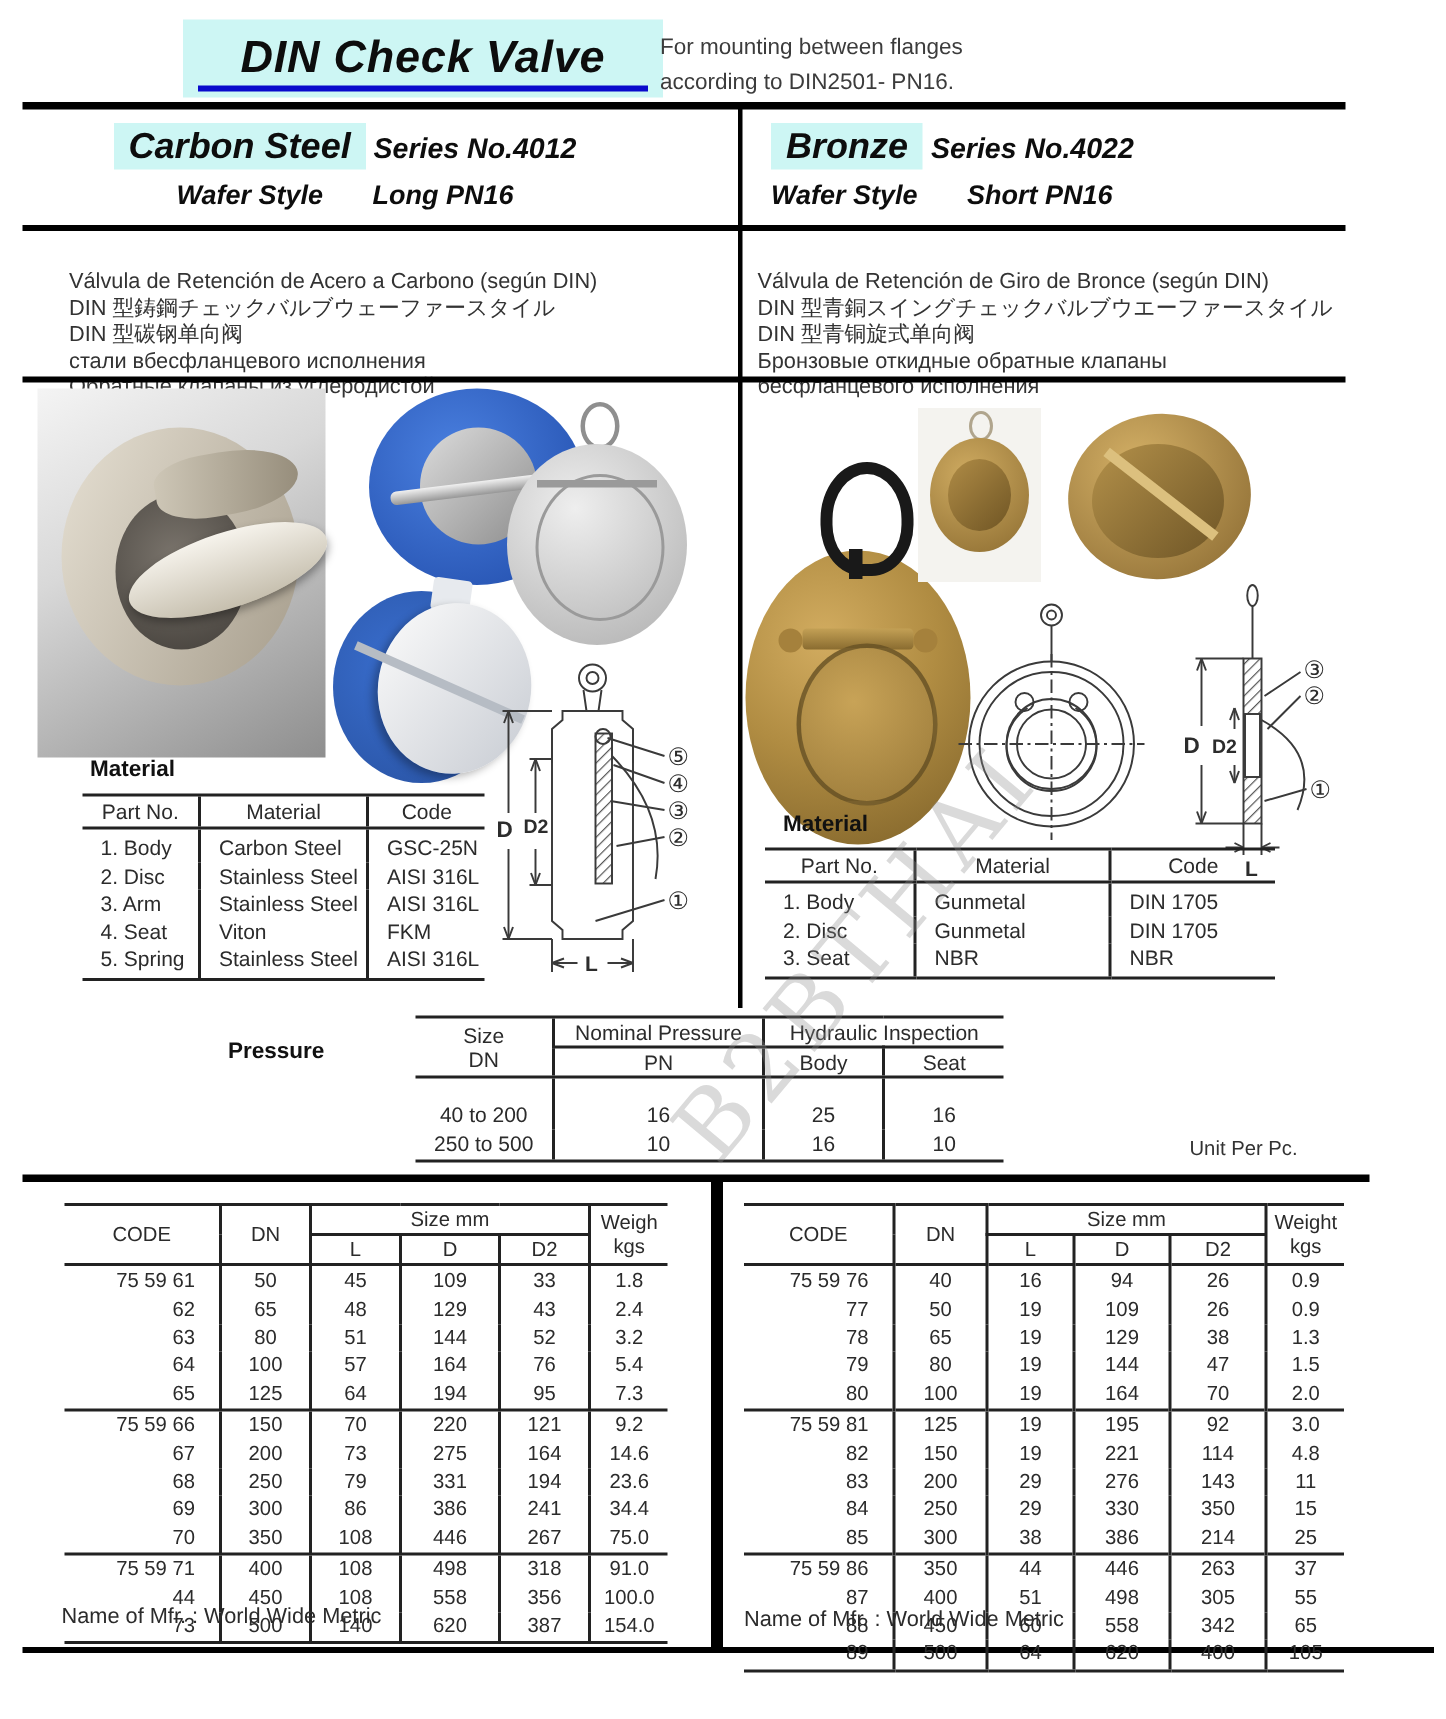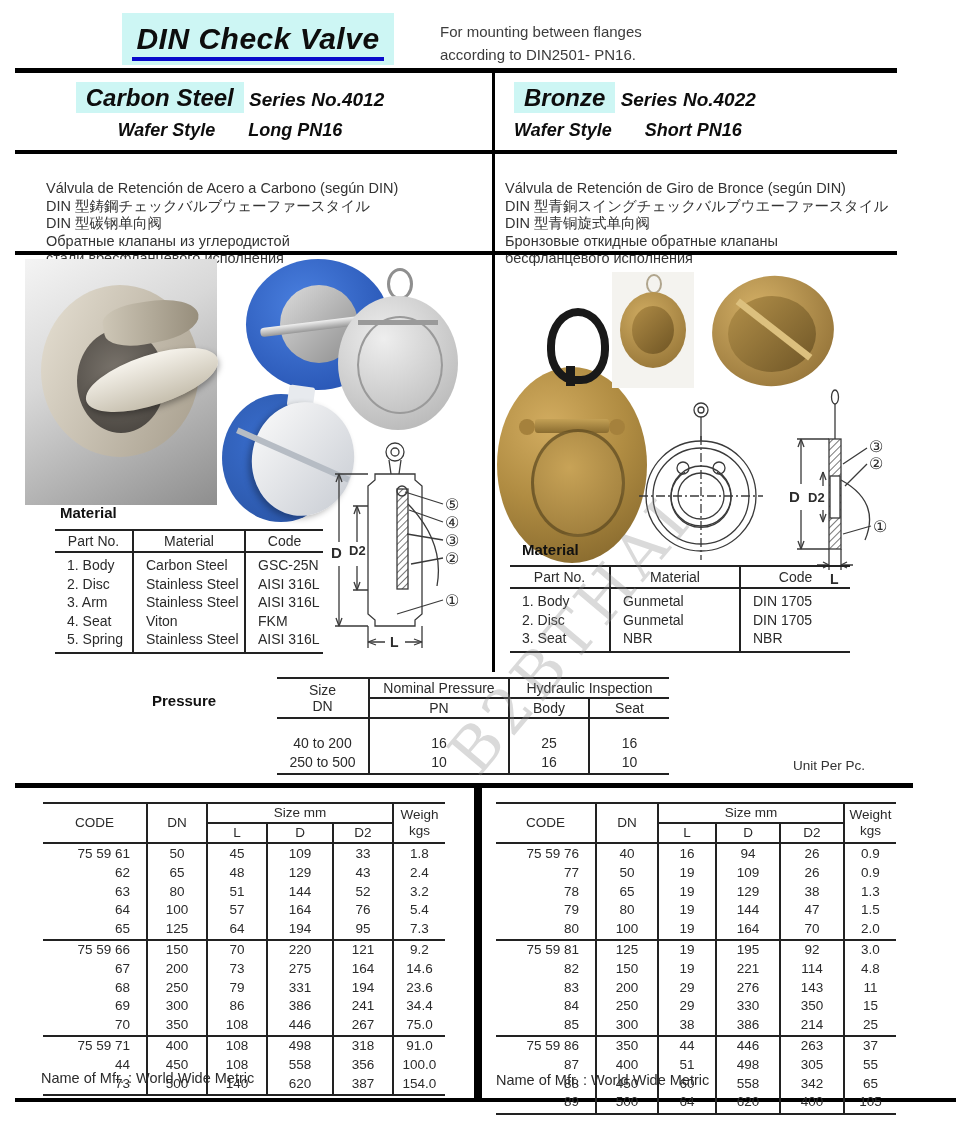--- a/index.html
+++ b/index.html
@@ -1,20 +1,20 @@
 <!DOCTYPE html>
 <html><head>
 <meta charset="utf-8">
 <style>
   html,body{margin:0;padding:0;background:#888;}
   #page{position:relative;width:964px;height:1146px;background:#ffffff;margin:0 auto;
         font-family:"Liberation Sans",sans-serif;color:#222;overflow:hidden;}
 
   
-  .title-box{position:absolute;left:122px;top:13px;width:272px;height:52px;background:#cdf6f4;
+  .title-box{position:absolute;left:122px;top:13px;width:320px;height:52px;background:#cdf6f4;
              display:flex;align-items:center;justify-content:center;}
   .title-text{font-size:30px;font-weight:bold;font-style:italic;color:#0d0d0d;letter-spacing:.5px;}
   .title-underline{position:absolute;left:10px;right:10px;bottom:4px;height:4px;background:#0a0acc;}
   .mount-note{position:absolute;left:440px;top:20px;font-size:15px;color:#3c3c3c;line-height:23px;}
 
   .hr{position:absolute;background:#000;}
   .hr-top{left:15px;top:68px;width:882px;height:5px;}
   .hr-sec{left:15px;top:150px;width:882px;height:4px;}
   .hr-desc{left:15px;top:251px;width:882px;height:4px;}
   .hr-bottom{left:15px;top:783px;width:898px;height:5px;}
@@ -185,22 +185,22 @@
       <span>Wafer Style</span>
       <span class="pn">Short PN16</span>
     </div>
   </div>
   <div class="hr hr-sec"></div>
 
   <div class="desc desc-left">
     <div>Válvula de Retención de Acero a Carbono (según DIN)</div>
     <div>DIN 型鋳鋼チェックバルブウェーファースタイル</div>
     <div>DIN 型碳钢单向阀</div>
+    <div>стали вбесфланцевого исполнения</div>
     <div>Обратные клапаны из углеродистой</div>
-    <div>стали вбесфланцевого исполнения</div>
   </div>
   <div class="desc desc-right">
     <div>Válvula de Retención de Giro de Bronce (según DIN)</div>
     <div>DIN 型青銅スイングチェックバルブウエーファースタイル</div>
     <div>DIN 型青铜旋式单向阀</div>
     <div>Бронзовые откидные обратные клапаны</div>
     <div>бесфланцевого исполнения</div>
   </div>
   <div class="hr hr-desc"></div>
 

